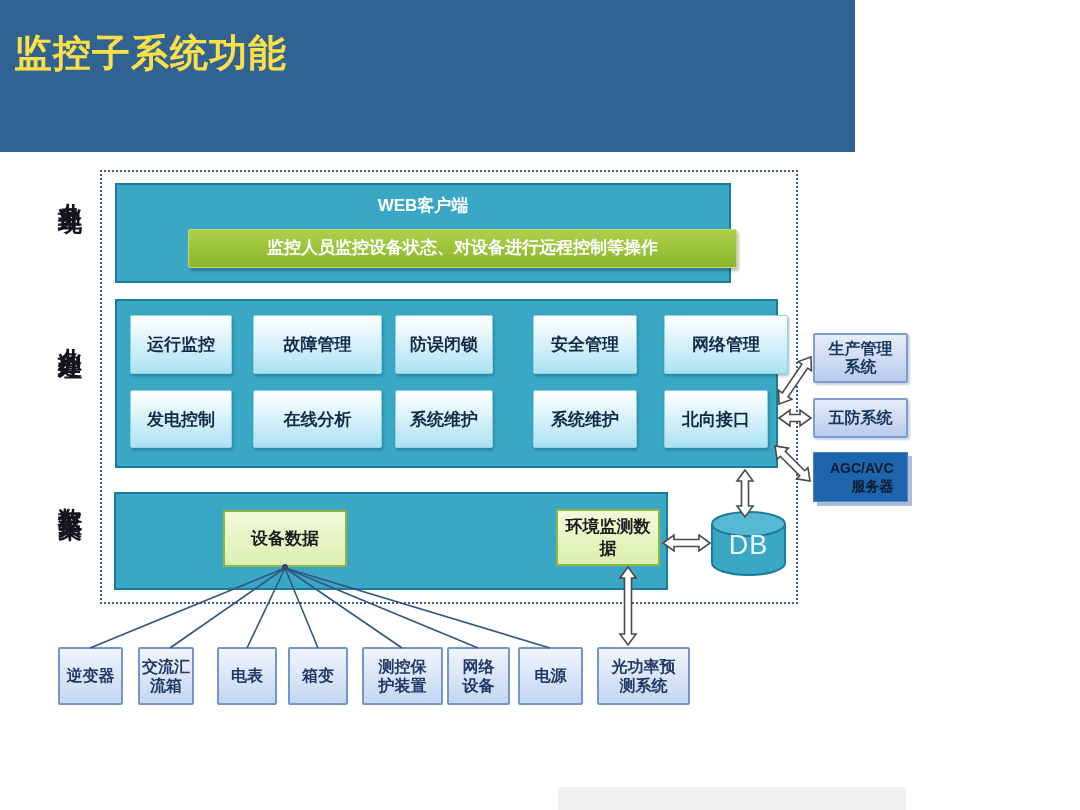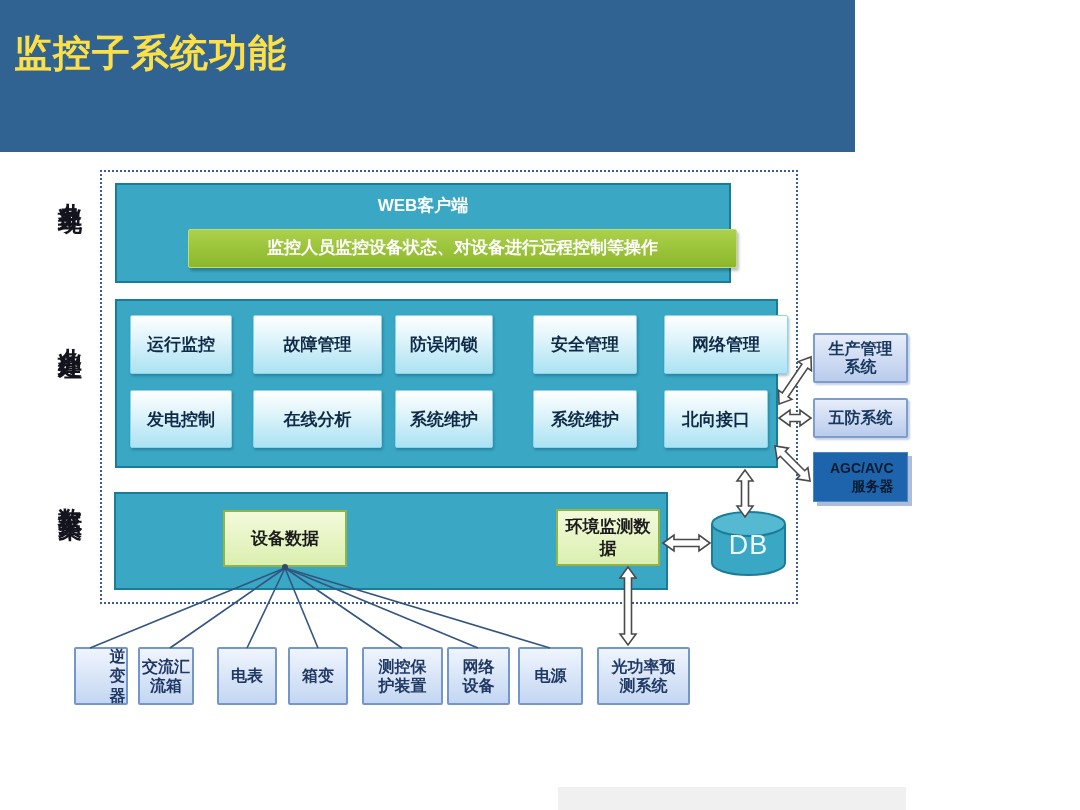--- a/index.html
+++ b/index.html
@@ -93,21 +93,21 @@
     <div class="data-green" style="left:440px;top:15px;width:104px;height:57px;">环境监测数
 据</div>
   </div>
 
   <div class="ext-light" style="top:333px;height:50px;">生产管理
 系统</div>
   <div class="ext-light" style="top:398px;height:40px;">五防系统</div>
   <div class="ext-dark" style="top:452px;height:50px;">AGC/AVC
 服务器</div>
 
-  <div class="dev-box" style="left:74px;width:54px;padding-left:33px;">逆变器</div>
+  <div class="dev-box" style="left:58px;width:65px;">逆变器</div>
   <div class="dev-box" style="left:138px;width:56px;">交流汇
 流箱</div>
   <div class="dev-box" style="left:217px;width:60px;">电表</div>
   <div class="dev-box" style="left:288px;width:60px;">箱变</div>
   <div class="dev-box" style="left:362px;width:81px;">测控保
 护装置</div>
   <div class="dev-box" style="left:447px;width:63px;">网络
 设备</div>
   <div class="dev-box" style="left:518px;width:65px;">电源</div>
   <div class="dev-box" style="left:597px;width:93px;">光功率预

